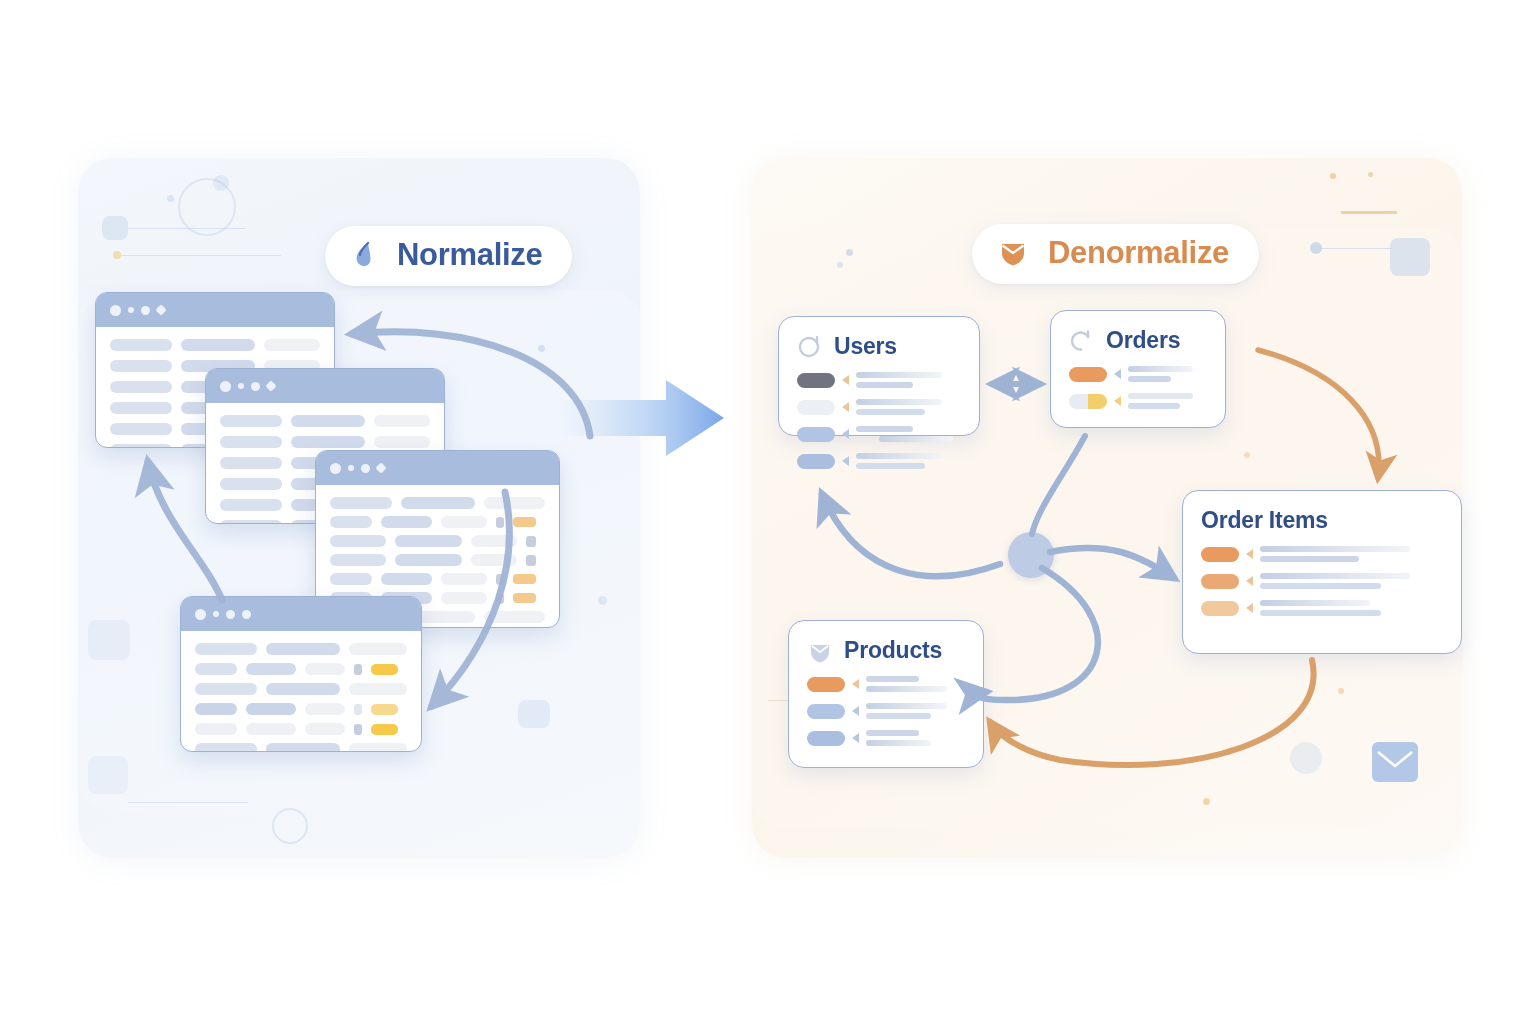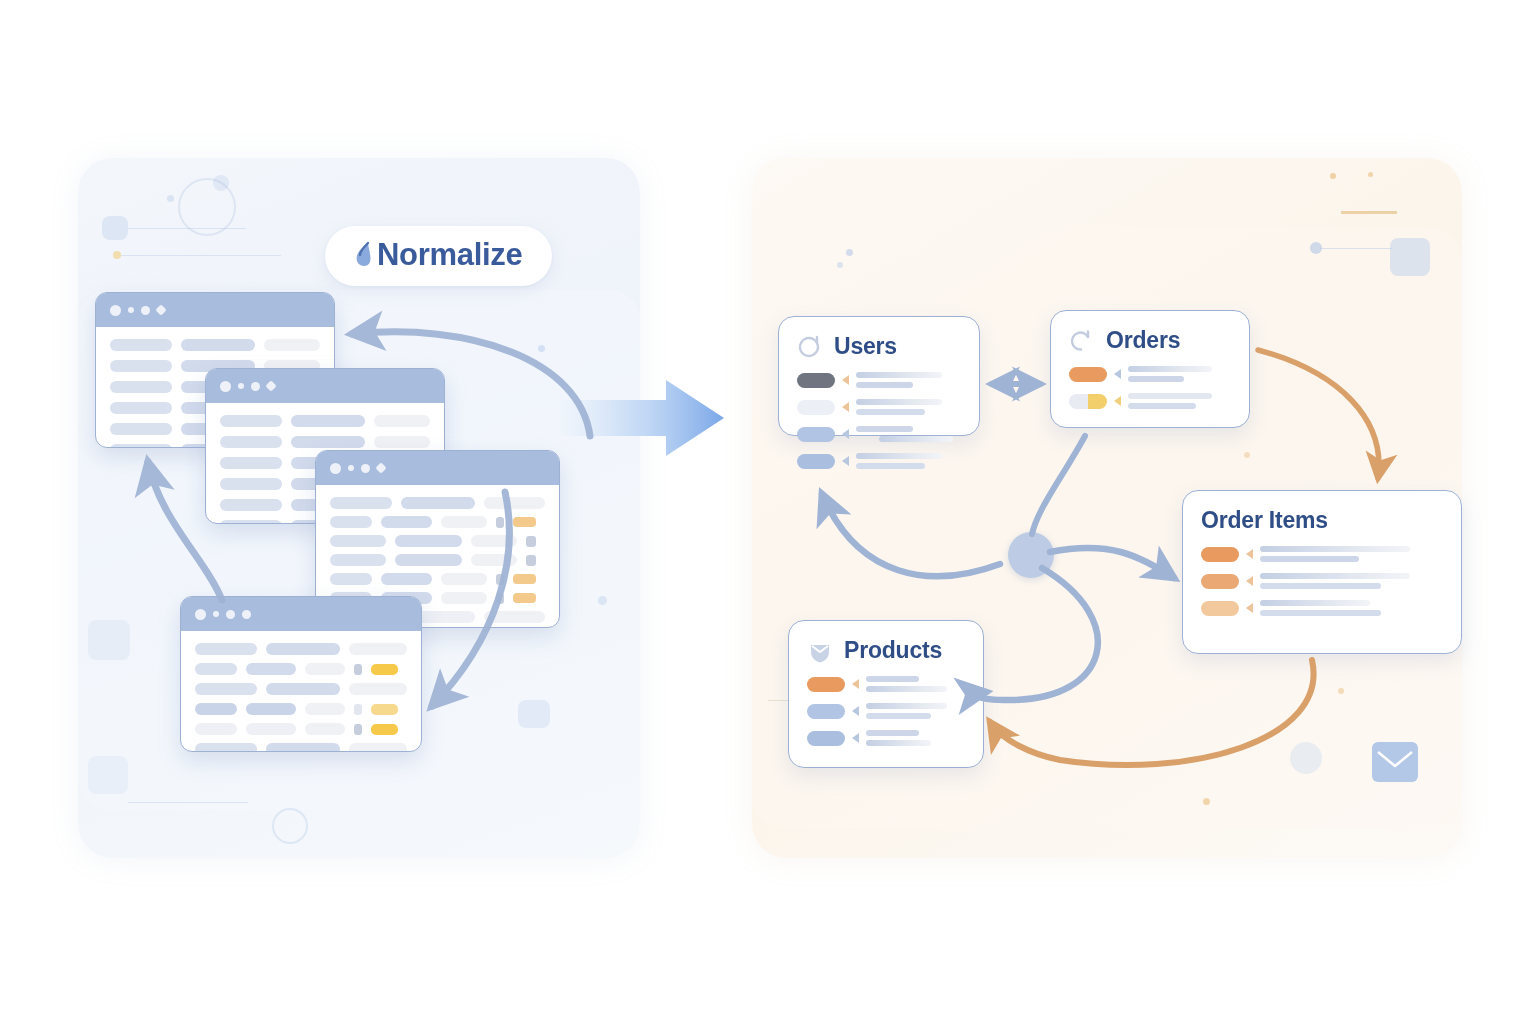--- a/index.html
+++ b/index.html
@@ -34,21 +34,21 @@
 
   
   .deco { position:absolute; pointer-events:none; }
   .deco-ring { border-radius:50%; border:2px solid rgba(150,175,215,.22); }
   .deco-dot { border-radius:50%; }
   .deco-sq { border-radius:8px; }
   .deco-line { height:1px; }
 
   
   .badge {
-    position:absolute; display:flex; align-items:center; gap:0;
+    position:absolute; display:flex; align-items:center; gap:20px;
     background:#ffffff; border-radius:30px;
     padding:11px 30px 13px 26px;
     box-shadow:0 5px 18px rgba(120,145,190,.13), 0 1px 3px rgba(120,145,190,.10);
   }
   .badge-label { font-size:31px; font-weight:700; letter-spacing:-.3px; }
   .badge-normalize { left:325px; top:226px; }
   .badge-normalize .badge-label { color:#3a5b9b; }
   .badge-denormalize { left:972px; top:224px; }
   .badge-denormalize .badge-label { color:#d98b4f; }
 
@@ -109,21 +109,21 @@
   .caret-b { border-right:7px solid #b8c7e0; }
   .caret-o { border-right:7px solid #edc49a; }
   .caret-y { border-right:7px solid #f0d07e; }
   .lines { flex:1; display:flex; flex-direction:column; gap:4px; }
   .ln { height:6px; border-radius:3px; }
   .ln-1 { width:82%; background:linear-gradient(90deg,#c3cfe4 0%, #e6eaf1 70%, #f2f4f8 100%); }
   .ln-2 { width:54%; background:#ccd6e8; }
   .ln-3 { width:66%; background:#d3dcec; }
 
   .card-users      { left:778px; top:316px; width:202px; height:120px; }
-  .card-orders     { left:1050px; top:310px; width:200px; height:118px; }
+  .card-orders     { left:1050px; top:310px; width:176px; height:118px; }
   .card-orderitems { left:1182px; top:490px; width:280px; height:164px; }
   .card-products   { left:788px; top:620px; width:196px; height:148px; }
 
   
   #arrows { position:absolute; inset:0; width:1536px; height:1024px; }
 
   .hub {
     position:absolute; left:1008px; top:532px; width:46px; height:46px;
     border-radius:50%; background:#bdccE4;
     box-shadow:0 2px 7px rgba(120,145,190,.25);
@@ -365,20 +365,27 @@
   </div>
 
   <div class="badge badge-normalize">
     <svg width="26" height="30" viewBox="0 0 26 30">
       <path d="M17 3 C9 9, 4 15, 6 21 C8 27, 17 28, 19 22 C20.5 17, 18 10, 17 3 Z" fill="#8aa9dd"></path>
       <path d="M17 3 C12 8, 9 12, 9 15" stroke="#4f71b0" stroke-width="2.4" fill="none" stroke-linecap="round"></path>
     </svg>
     <span class="badge-label">Normalize</span>
   </div>
 
+  <div class="badge badge-denormalize">
+    <svg width="30" height="30" viewBox="0 0 30 30">
+      <path d="M4 6 L26 6 L26 15 C26 22, 20 26, 15 27.5 C10 26, 4 22, 4 15 Z" fill="#dd9154"></path>
+      <path d="M4.5 7.5 L15 15 L25.5 7.5" stroke="#ffffff" stroke-width="2.2" fill="none" stroke-linejoin="round"></path>
+    </svg>
+    <span class="badge-label">Denormalize</span>
+  </div>
 
   <div class="tcard card-users">
     <div class="tcard-head">
       <svg width="26" height="26" viewBox="0 0 26 26">
         <path d="M20 9 A9 9 0 1 0 12 22 A9 9 0 0 0 20 9" fill="none" stroke="#c3cddf" stroke-width="2.4" stroke-linecap="round"></path>
         <path d="M20 9 L20 3" fill="none" stroke="#c3cddf" stroke-width="2.4" stroke-linecap="round"></path>
       </svg>
       <span class="tcard-title">Users</span>
     </div>
     <div class="trow">

